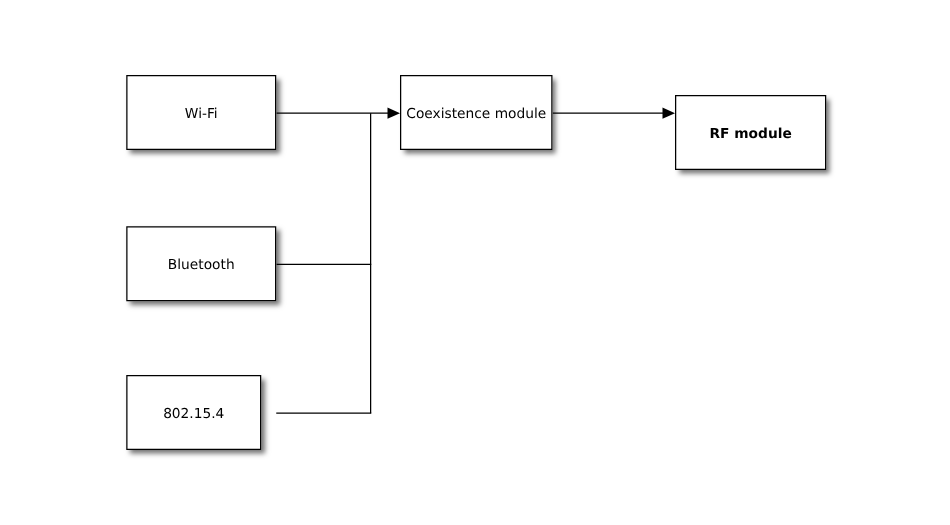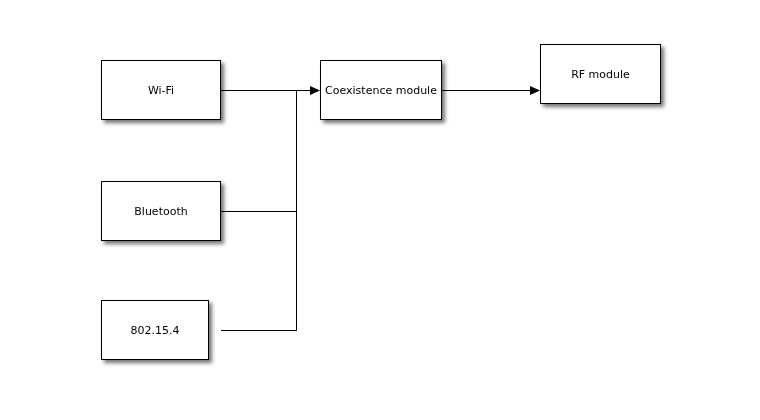--- a/index.html
+++ b/index.html
@@ -28,21 +28,21 @@
   .node .label {
     font-size: 11px;
     color: #000000;
     white-space: nowrap;
     text-align: center;
   }
   #node-wifi        { left: 101px; top: 60px;  width: 120px; height: 60px; }
   #node-bluetooth   { left: 101px; top: 181px; width: 120px; height: 60px; }
   #node-802154      { left: 101px; top: 300px; width: 108px; height: 60px; }
   #node-coexistence { left: 320px; top: 60px;  width: 122px; height: 60px; }
-  #node-rf          { left: 540px; top: 44px;  width: 121px; height: 60px; }
+  #node-rf          { left: 540px; top: 76px;  width: 121px; height: 60px; font-weight: bold; }
   #edge-layer {
     position: absolute;
     left: 0;
     top: 0;
     width: 760px;
     height: 420px;
     pointer-events: none;
   }
 </style>
 </head>

